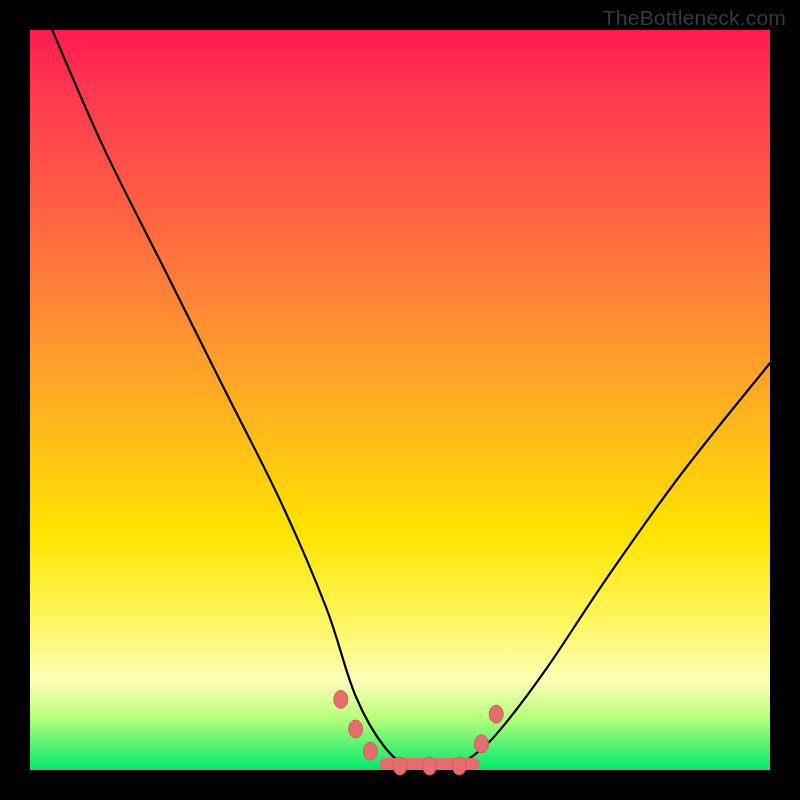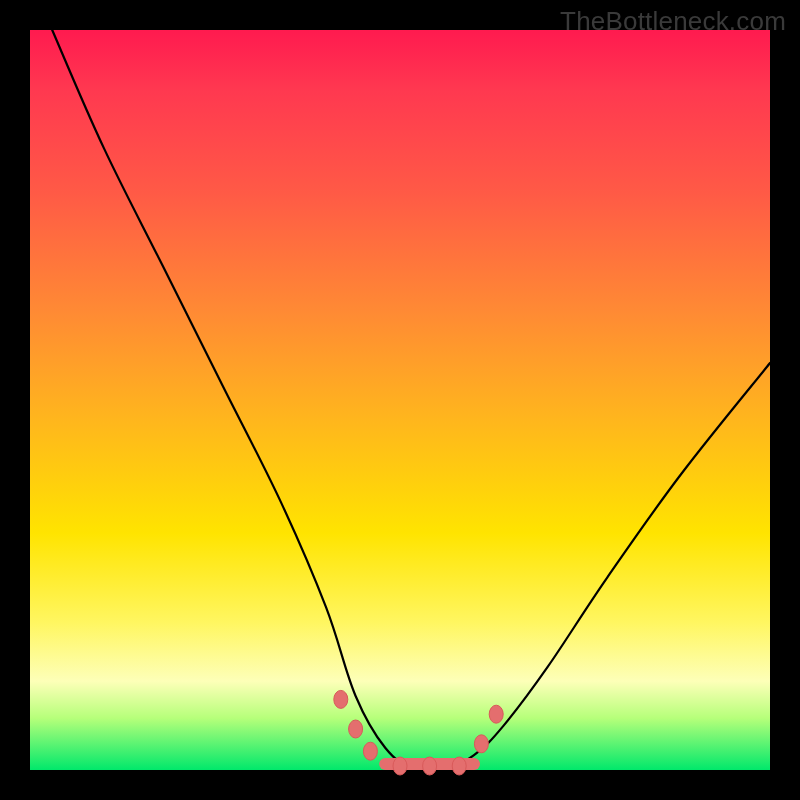--- a/index.html
+++ b/index.html
@@ -36,21 +36,21 @@
       #fdffb8 88%,
       #b6ff7a 93%,
       #00e86b 100%
     );
   }
   .watermark {
     position: absolute;
     top: 6px;
     right: 14px;
     color: #3a3a3a;
-    font-size: 26px;
+    font-size: 21px;
     letter-spacing: 0.2px;
     user-select: none;
     font-weight: 500;
   }
   svg.curve {
     position: absolute;
     left: 0;
     top: 0;
     width: 740px;
     height: 740px;

